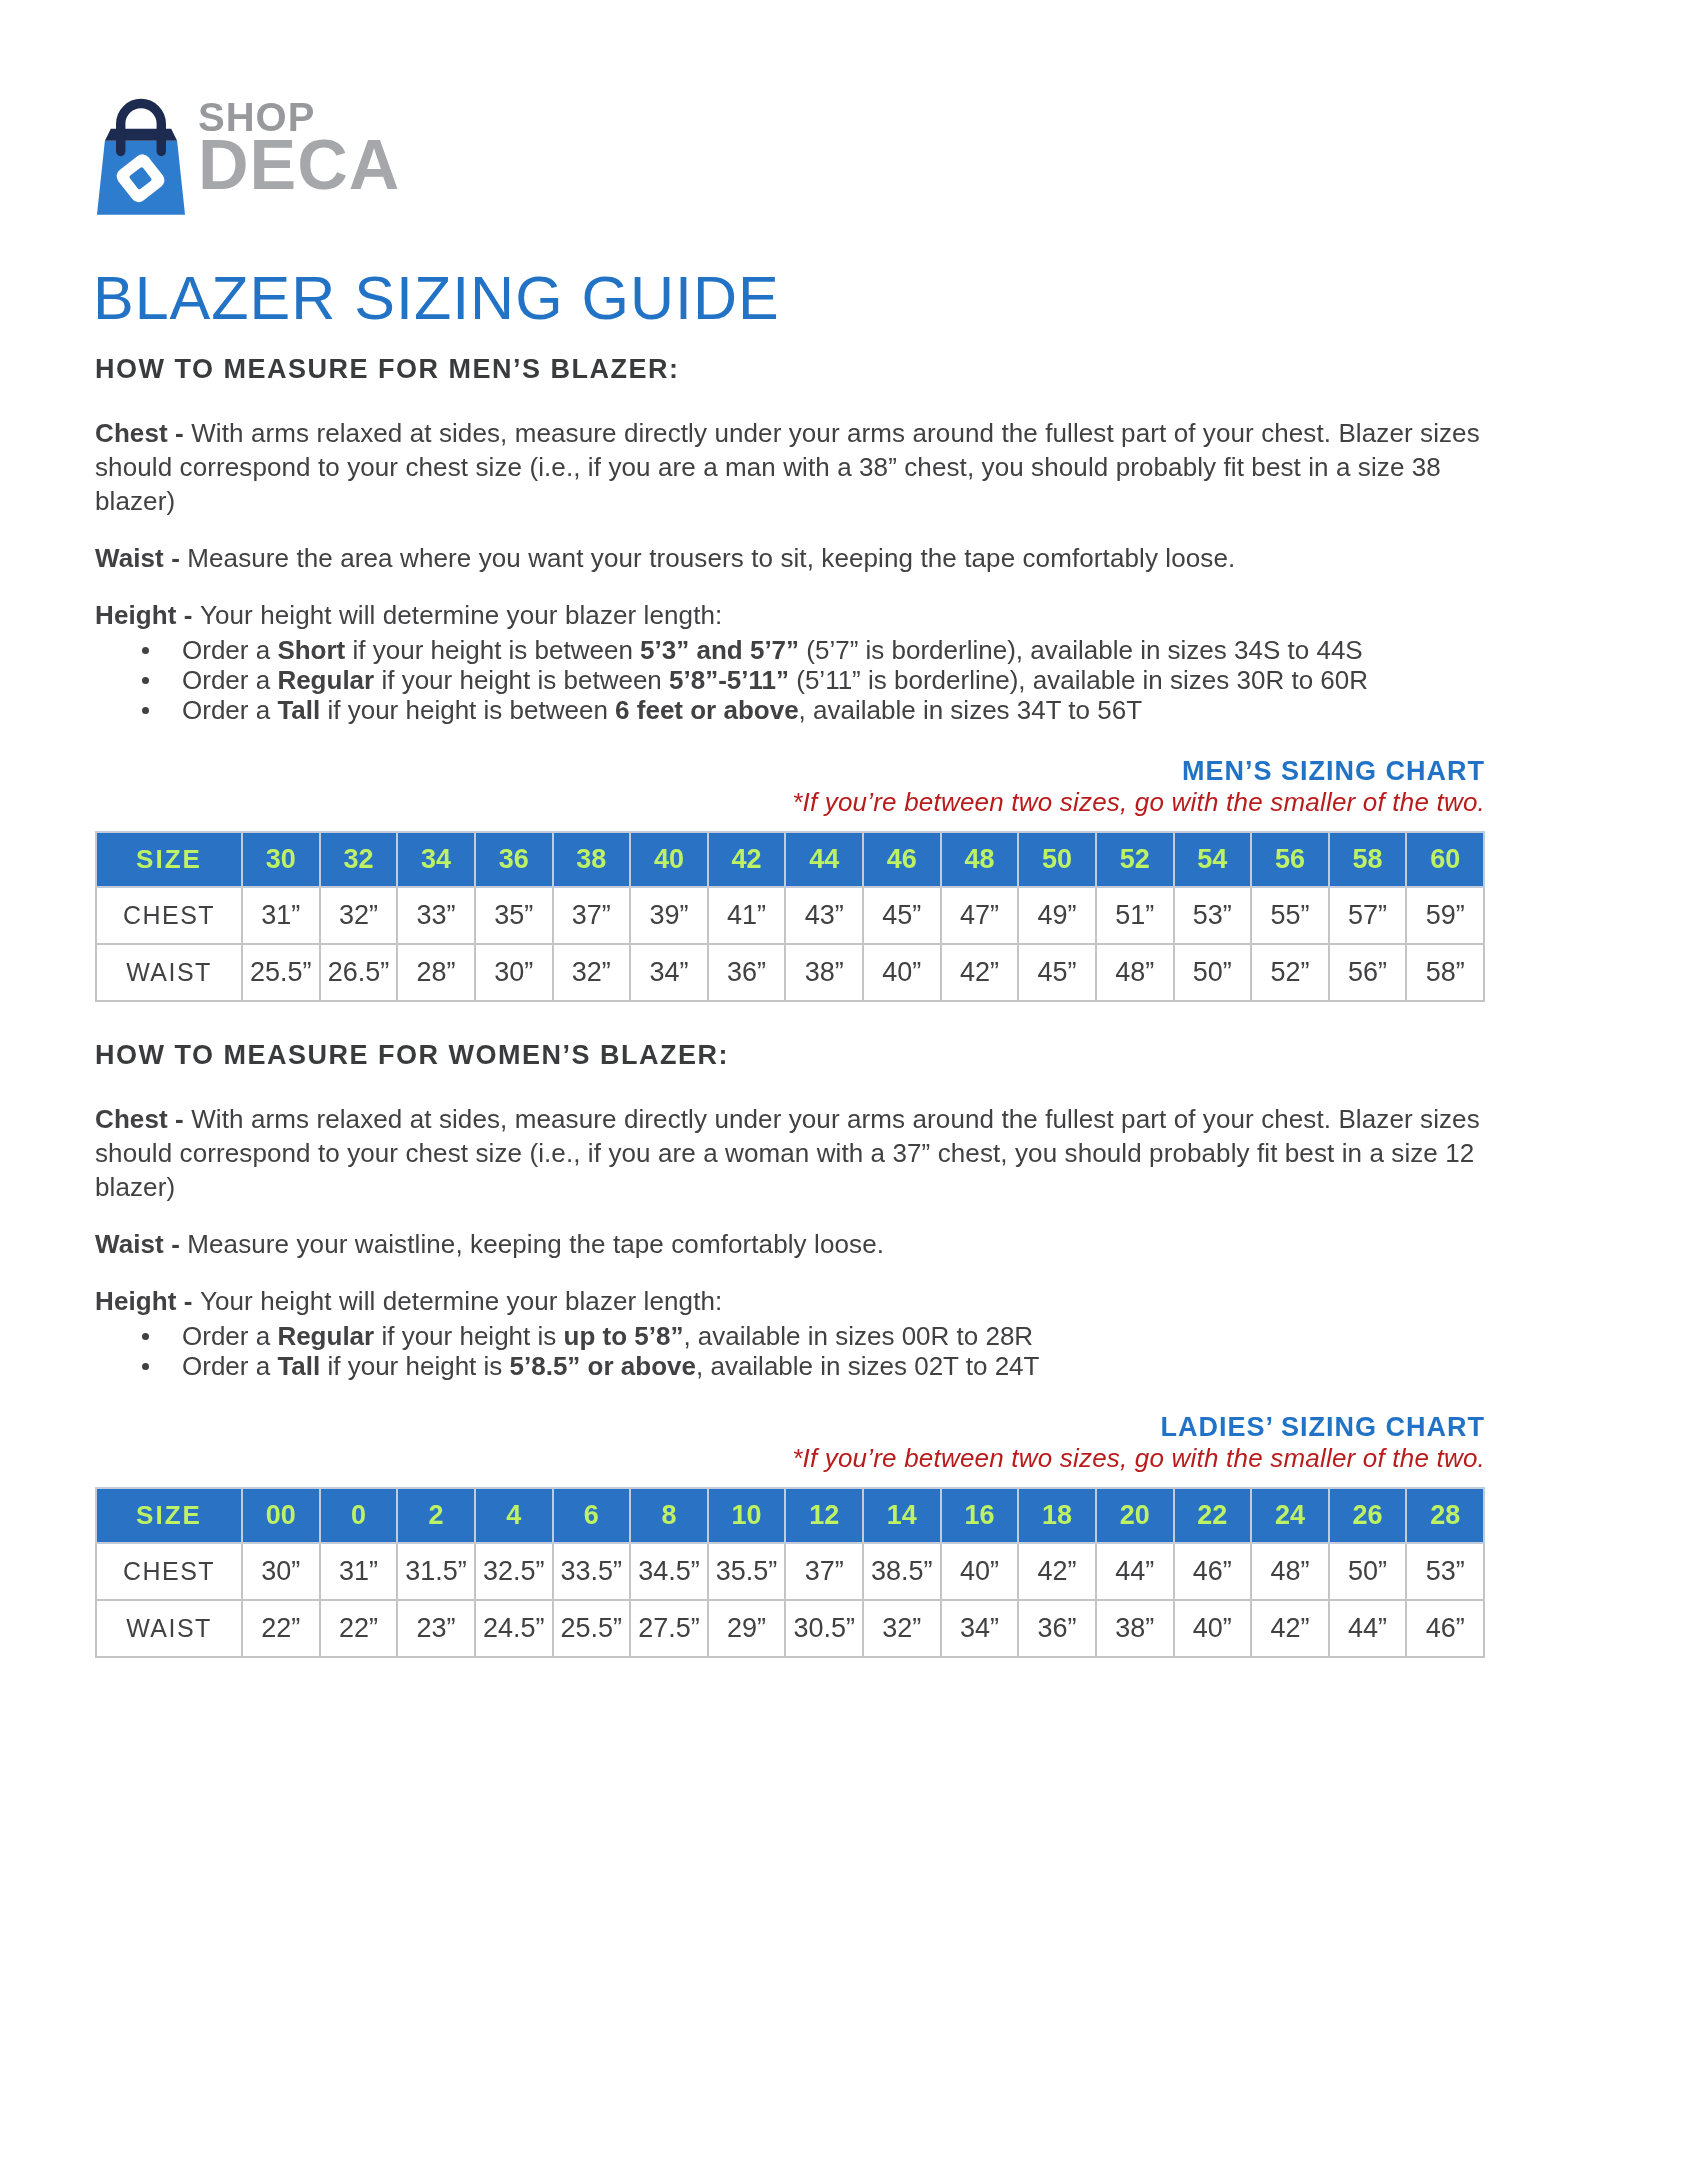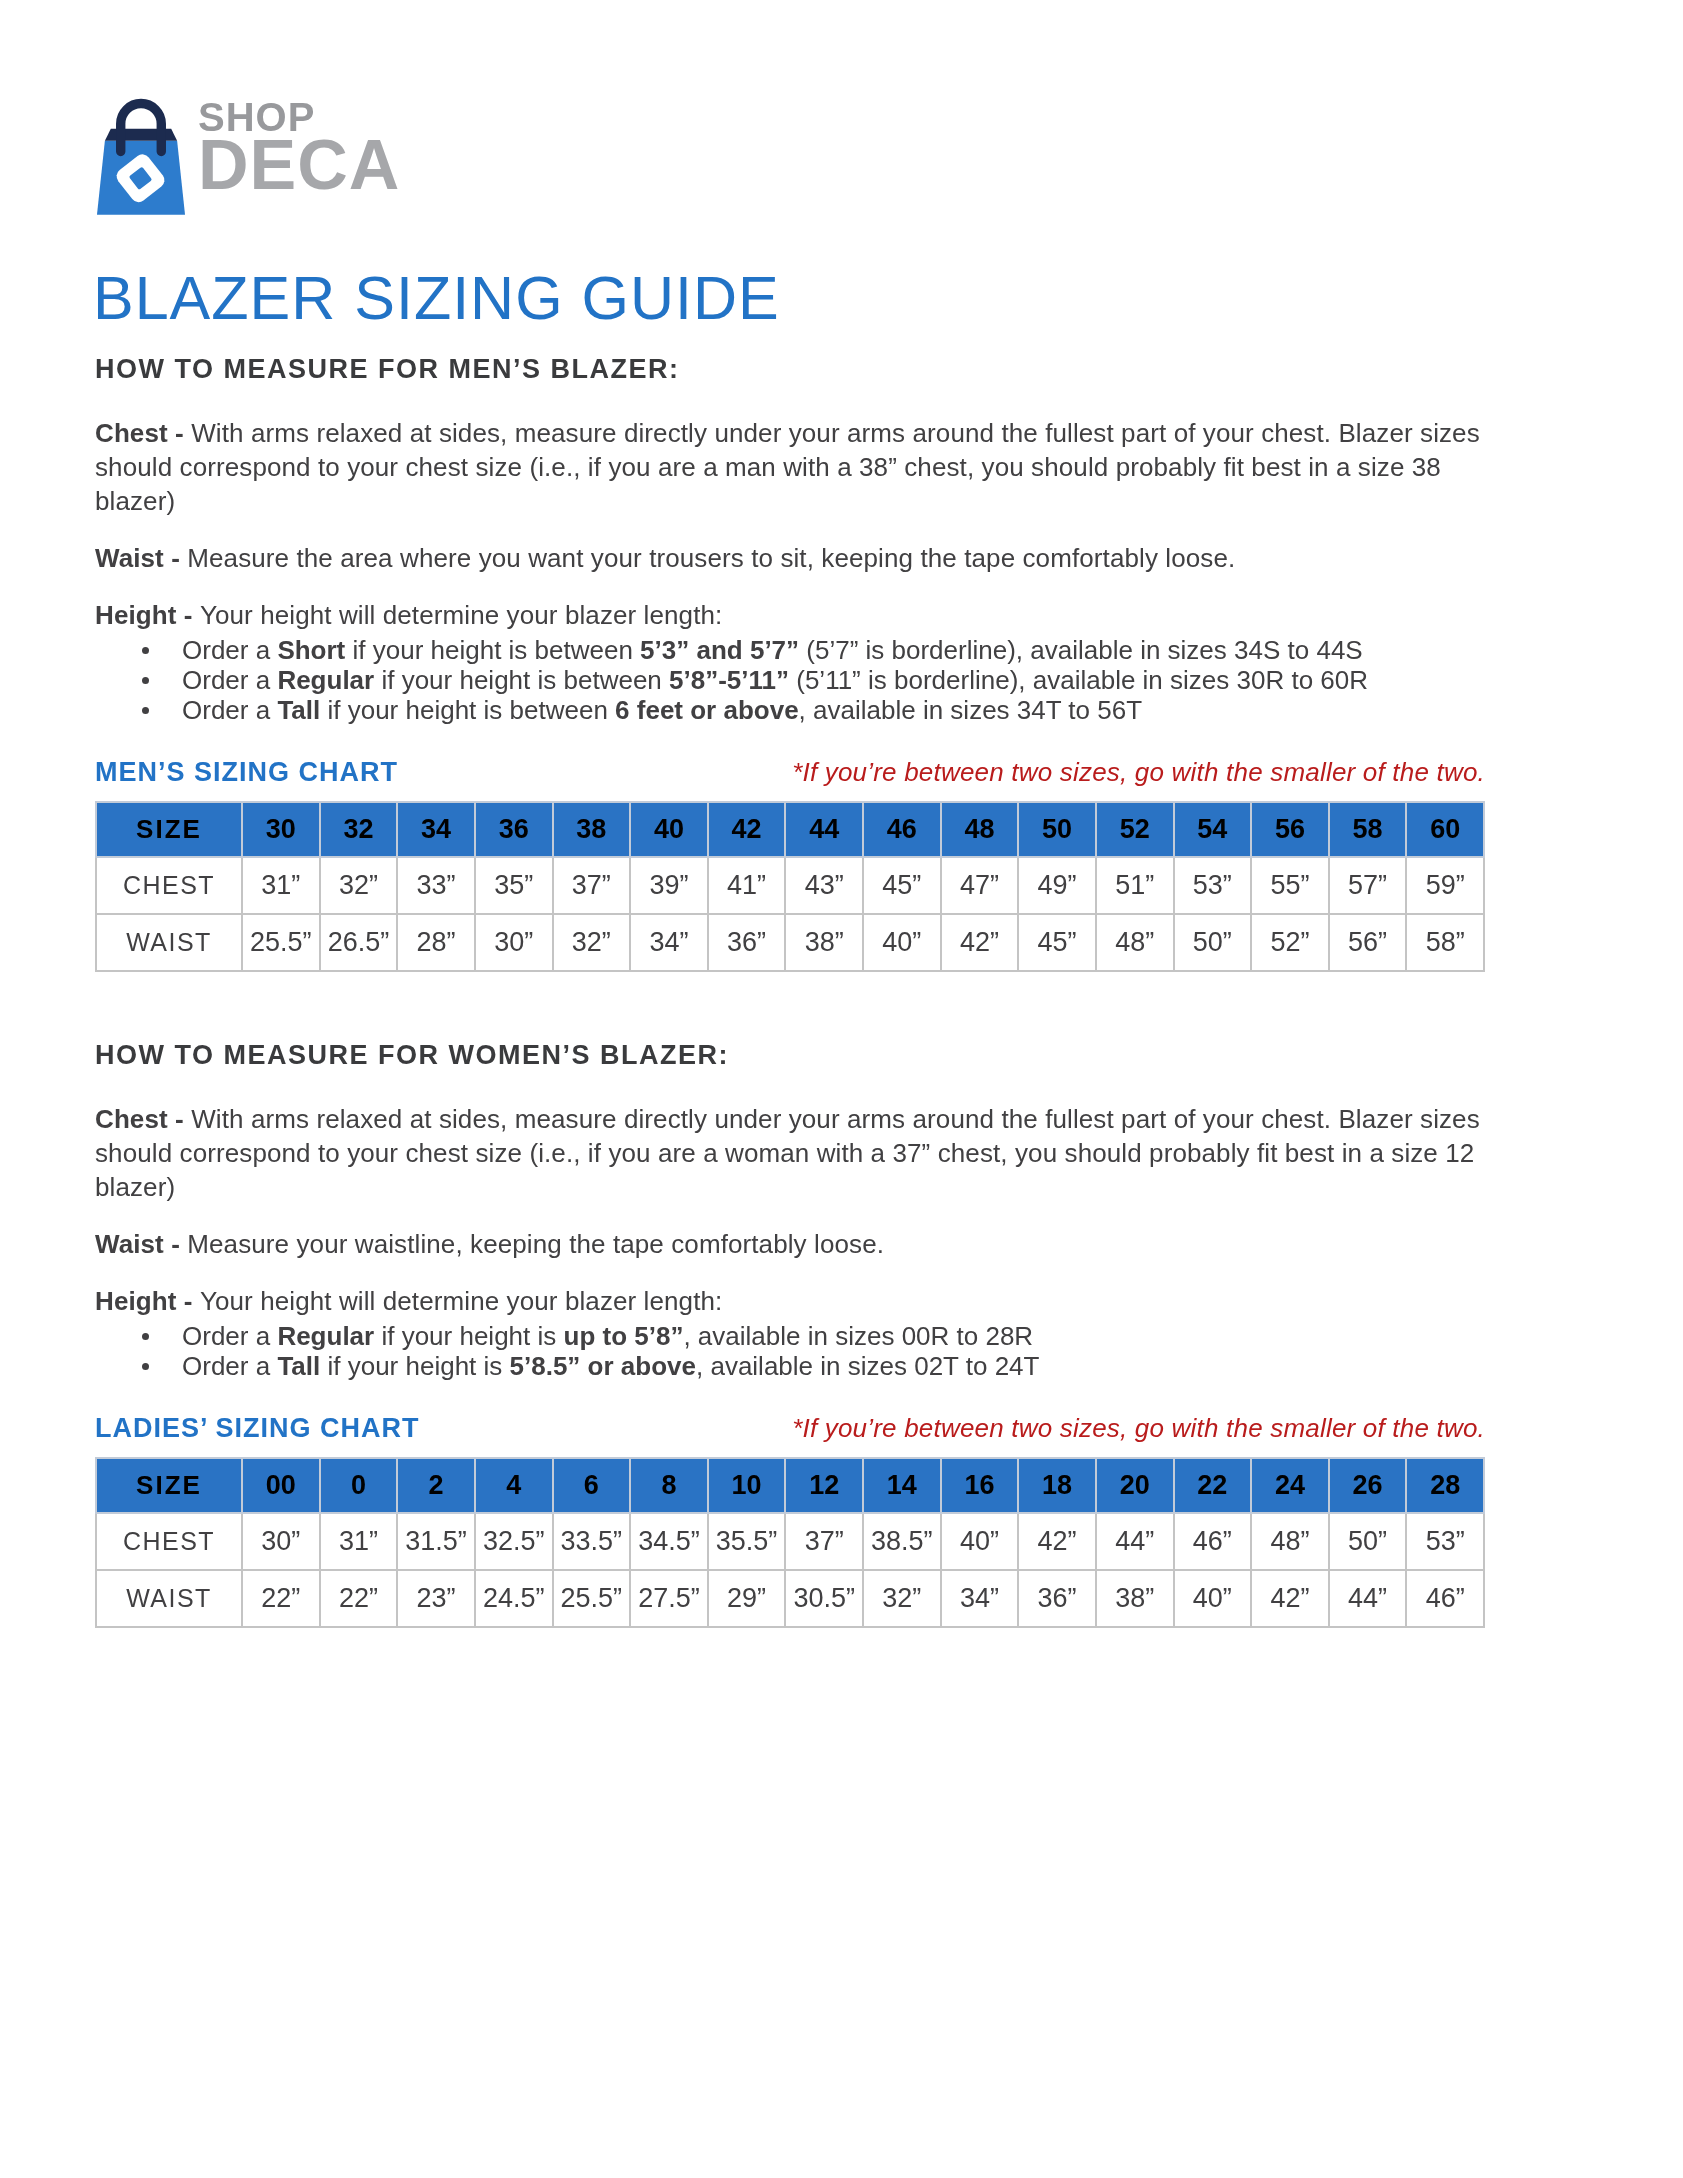--- a/index.html
+++ b/index.html
@@ -30,27 +30,27 @@
   .section{position:absolute;left:95px;width:1390px;}
   #mens-section{top:352px;}
   #ladies-section{top:1038px;}
   .sec-heading{font-size:27px;font-weight:bold;letter-spacing:1.5px;color:#3a3b3d;margin:0;line-height:34px;}
   .paras .para{font-size:26px;line-height:34px;margin:23px 0 0;letter-spacing:0.1px;}
   .paras .para:first-child{margin-top:30px;}
   .para b{font-weight:bold;}
   ul.bullets{list-style:none;margin:3px 0 0;padding:0;}
   .bullets li{position:relative;font-size:26px;line-height:30px;padding-left:87px;}
   .bullets .dot{position:absolute;left:47px;top:12px;width:7px;height:7px;border-radius:50%;background:#414042;}
-  .chart-row{display:flex;justify-content:space-between;align-items:flex-end;margin-top:32px;}
+  .chart-row{display:flex;justify-content:space-between;align-items:flex-end;margin-top:32px;flex-direction:column;}
   .chart-label{font-size:27px;font-weight:bold;color:var(--accent-blue);letter-spacing:1px;margin:0;line-height:1.1;}
   .note{font-size:26px;font-style:italic;color:#b91c1c;letter-spacing:0.2px;}
   
   table.size-table{margin-top:13px;width:1390px;border-collapse:collapse;table-layout:fixed;}
   .size-table th,.size-table td{text-align:center;vertical-align:middle;padding:0;}
-  .size-table th{background:var(--table-header-blue);color:#000000;font-size:27px;font-weight:bold;
+  .size-table th{background:var(--table-header-blue);color:#bef264;font-size:27px;font-weight:bold;
     height:53px;border:2px solid #c2cbd8;}
   .size-table th.corner{font-size:26px;letter-spacing:2px;}
   .size-table td{height:55px;font-size:27px;color:var(--text-dark);border:2px solid var(--border-gray);background:#fff;}
   .size-table td.rowlabel{font-size:25px;letter-spacing:1.5px;}
 </style>
 </head>
 <body>
 
 <div class="page">
 

